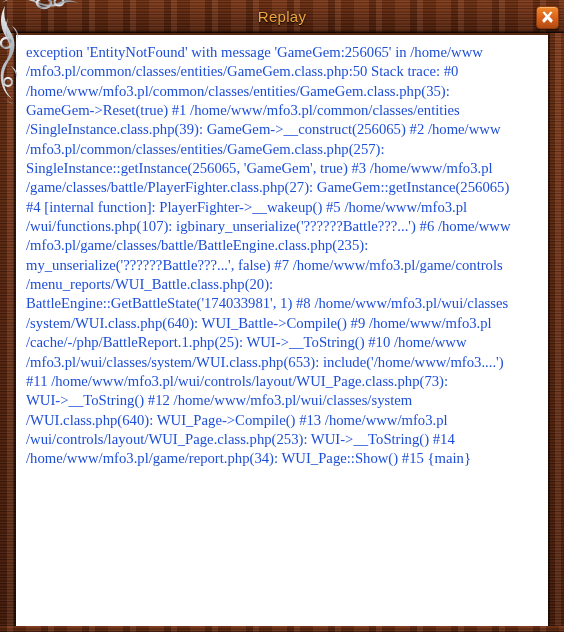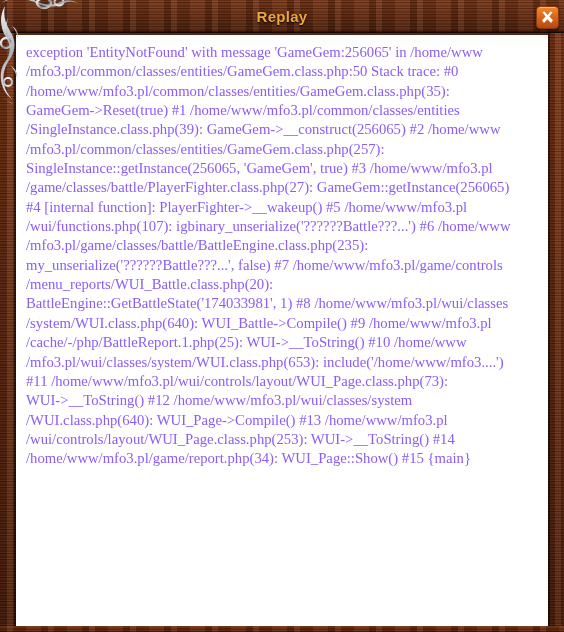--- a/index.html
+++ b/index.html
@@ -59,21 +59,21 @@
   #title-text {
     position: absolute;
     left: 0;
     top: 0;
     width: 564px;
     height: 33px;
     line-height: 33px;
     text-align: center;
     font-family: "Liberation Sans", sans-serif;
     font-size: 15px;
-    font-weight: bold;
+    font-weight: normal;
     color: #f0a63c;
     text-shadow: 0 1px 1px rgba(0,0,0,0.8), 0 0 3px rgba(0,0,0,0.5);
     letter-spacing: 0.3px;
   }
 
   
   #close-button {
     position: absolute;
     right: 5px;
     top: 6px;
@@ -133,21 +133,21 @@
     box-sizing: border-box;
     padding: 7px 10px 10px 10px;
     overflow: hidden;
     border-top: 1px solid #ffffff;
   }
   #trace-text {
     margin: 0;
     font-family: "Liberation Serif", serif;
     font-size: 14.7px;
     line-height: 19.35px;
-    color: #8b5cf6;
+    color: #1d4ed8;
     white-space: pre-wrap;
     word-break: break-word;
     text-align: left;
   }
 
   
   #corner-ornament {
     position: absolute;
     left: -4px;
     top: -4px;

